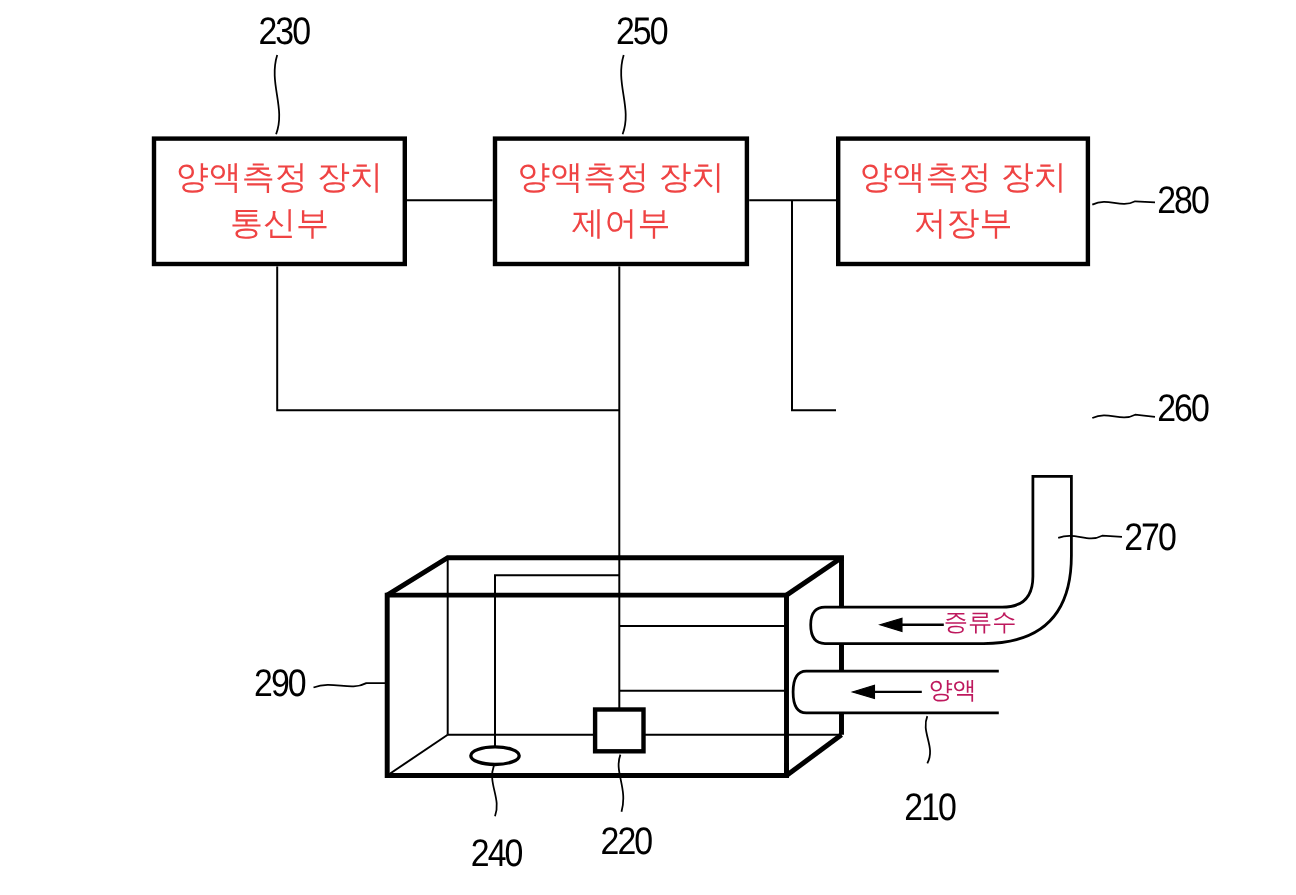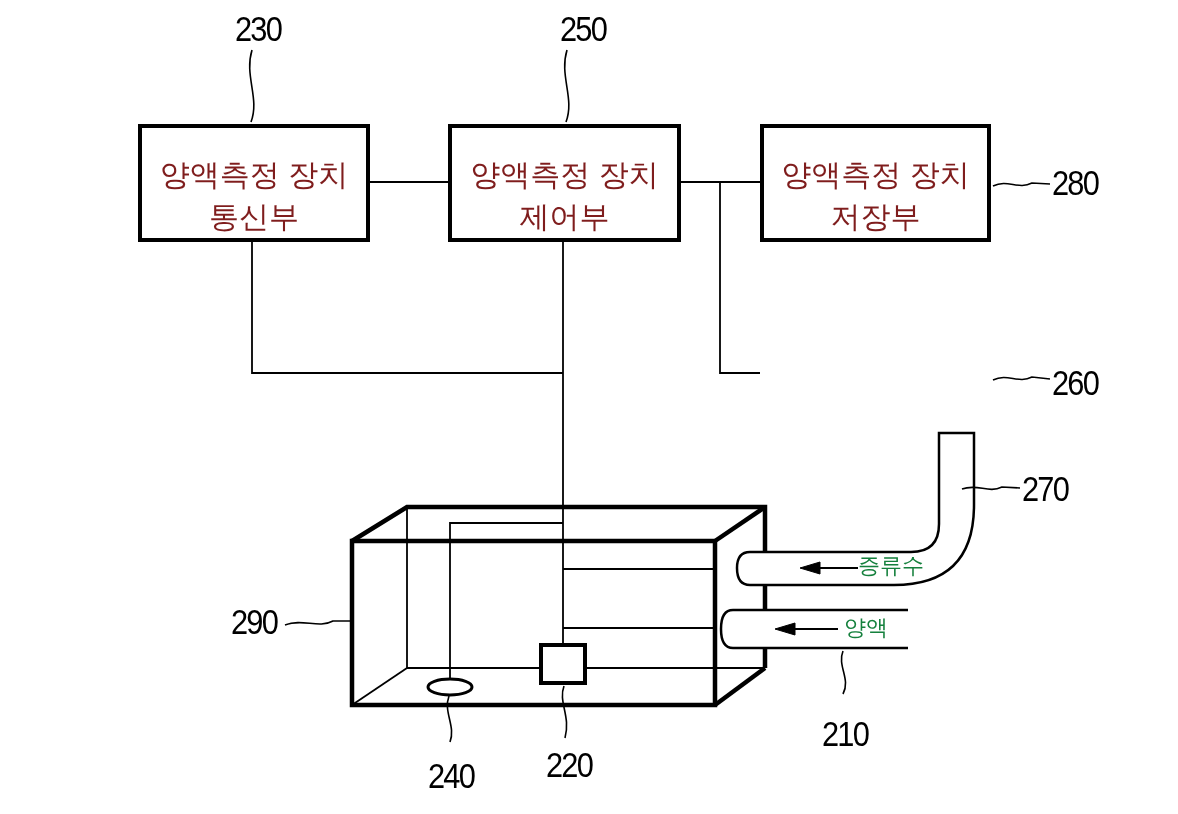--- a/index.html
+++ b/index.html
@@ -17,23 +17,23 @@
     position: absolute; left: 0; top: 0;
     width: 1178px; height: 814px;
   }
   .fbox {
     position: absolute;
     border: 4px solid #000;
     background: #fff;
     display: flex;
     flex-direction: column;
     align-items: center;
-    justify-content: flex-end;
+    justify-content: center;
     text-align: center;
-    color: #7f1d1d;
+    color: #ef4444;
     font-size: 30px;
     line-height: 42px;
     letter-spacing: 0px;
     box-sizing: border-box;
   }
   .box-230 { left: 138px; top: 124px; width: 232px; height: 118px; }
   .box-250 { left: 448px; top: 124px; width: 233px; height: 118px; }
   .box-280 { left: 760px; top: 124px; width: 231px; height: 118px; }
   .box-260 { left: 760px; top: 318px; width: 231px; height: 119px; font-size: 31px; }
   .ref {
@@ -41,21 +41,21 @@
     transform: translate(-50%, -50%);
     color: #000;
     font-size: 35px;
     letter-spacing: -2px;
     white-space: nowrap;
   }
   .ref > span { display: inline-block; transform: scaleX(0.88); }
   .pipe-label {
     position: absolute;
     transform: translate(-50%, -50%);
-    color: #15803d;
+    color: #be185d;
     font-size: 22px;
     white-space: nowrap;
   }
 </style>
 </head>
 <body>
 
 <div class="canvas">
 
   <svg class="art" viewBox="0 0 1178 814">
@@ -121,21 +121,21 @@
     <div>제어부</div>
   </div>
   <div class="fbox box-280">
     <div>양액측정 장치</div>
     <div>저장부</div>
   </div>
 
   <div class="ref" style="left:258px; top:29px;text-align:right;"><span>230</span></div>
   <div class="ref" style="left:569px; top:29px;margin-left:14px;"><span>250</span></div>
   <div class="ref" style="left:1075px; top:183px;"><span>280</span></div>
-  <div class="ref" style="left:1075px; top:383px;"><span>260</span></div>
+  <div class="ref" style="left:1075px; top:372px;"><span>260</span></div>
   <div class="ref" style="left:1045px; top:489px;"><span>270</span></div>
   <div class="ref" style="left:254px; top:622px;"><span>290</span></div>
   <div class="ref" style="left:845px; top:714px;margin-top:20px;"><span>210</span></div>
   <div class="ref" style="left:451px; top:776px;"><span>240</span></div>
   <div class="ref" style="left:569px; top:765px;"><span>220</span></div>
 
   <div class="pipe-label" style="left:891px; top:566px;">증류수</div>
   <div class="pipe-label" style="left:866px; top:628px;">양액</div>
 
 </div>

